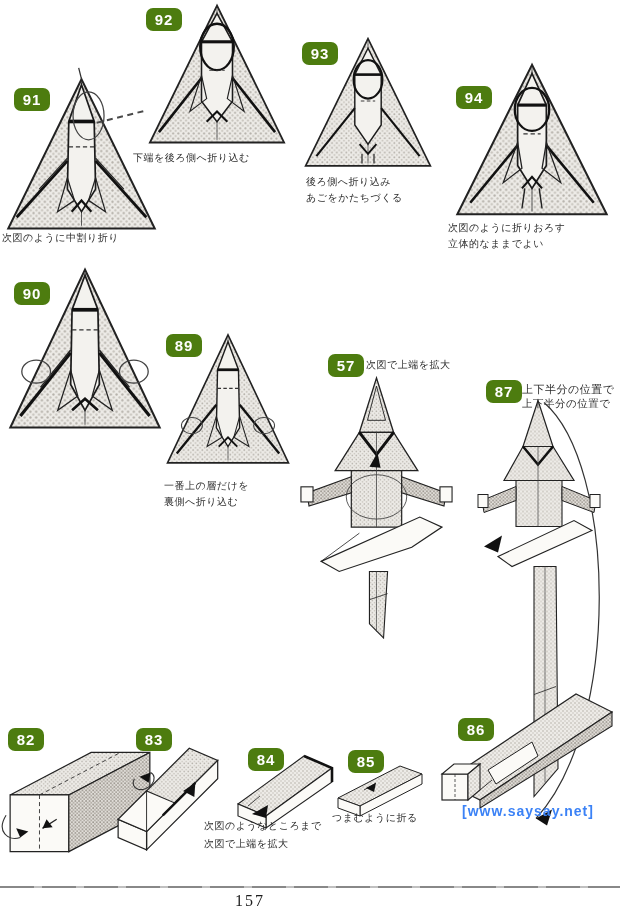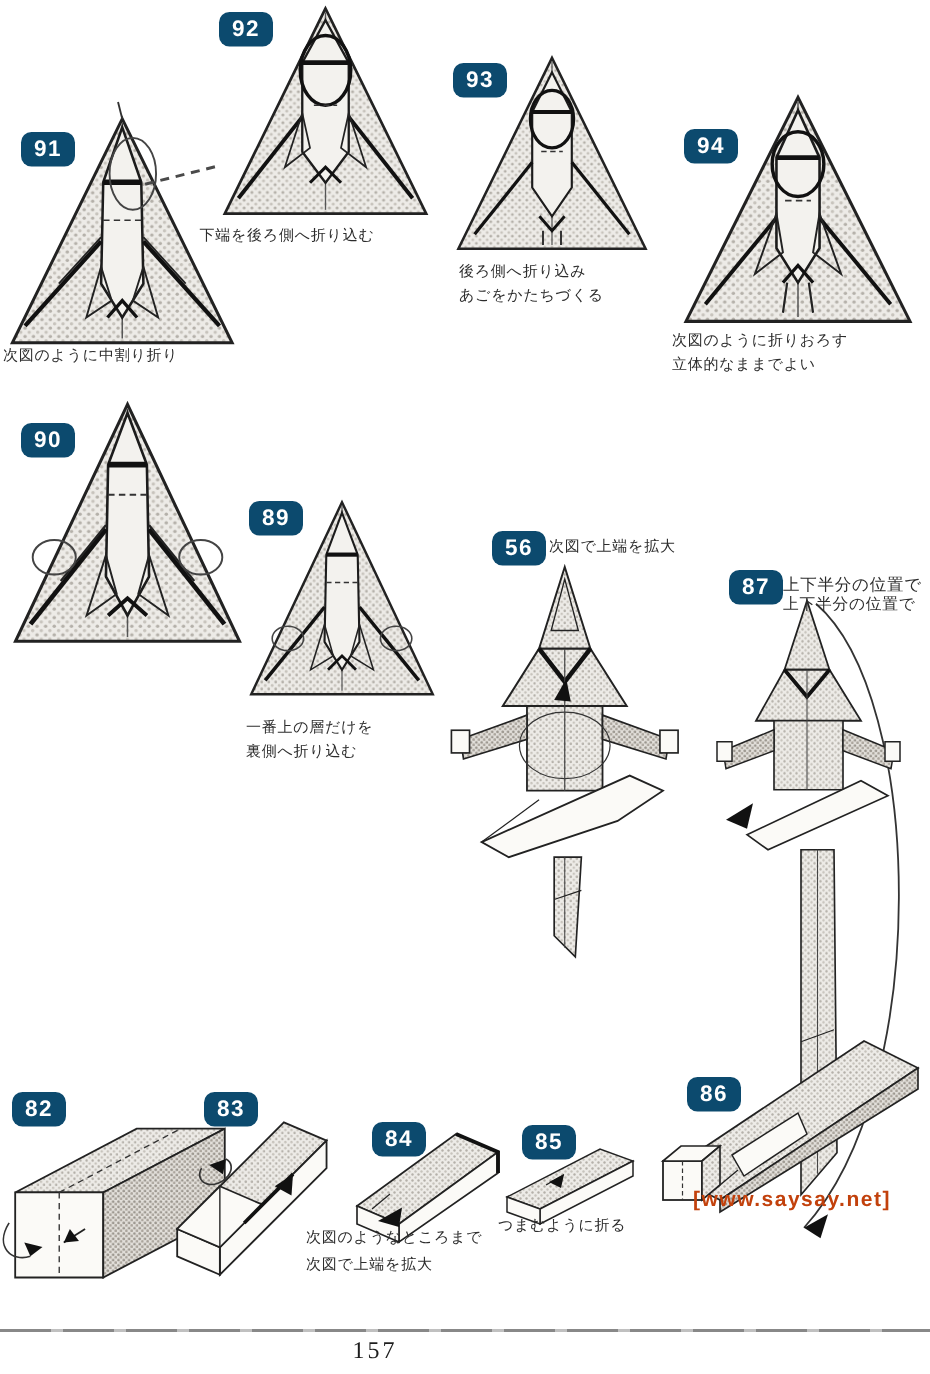--- a/index.html
+++ b/index.html
@@ -1,31 +1,31 @@
 <!DOCTYPE html>
 <html><head>
 <meta charset="utf-8">
 <style>
   html,body{margin:0;padding:0;background:#e8e8e8;}
   #page{position:relative;width:620px;height:916px;background:#ffffff;overflow:hidden;
         font-family:"DejaVu Sans",sans-serif;color:#1d1d1d;}
-  .badge{position:absolute;background:#0c4a6e;color:#fff;border-radius:7px;
+  .badge{position:absolute;background:#4d7c0f;color:#fff;border-radius:7px;
          font:bold 15px/21px "Liberation Sans",sans-serif;height:21px;min-width:22px;
          padding:1px 7px;text-align:center;letter-spacing:1px;z-index:4;}
   .cap{position:absolute;font-size:10px;line-height:15px;color:#2c2c2c;
        white-space:nowrap;letter-spacing:0.5px;z-index:4;}
   .fig{position:absolute;z-index:2;}
   .leader{position:absolute;border-top:2px dashed #4a4a4a;z-index:3;}
   #watermark{position:absolute;left:462px;top:786px;z-index:6;text-align:center;}
   #wm-title{font-size:23px;font-weight:bold;letter-spacing:2px;white-space:nowrap;}
   .wm-box{display:inline-block;width:25px;height:25px;line-height:25px;border-radius:5px;
           background:#ee5f9a;color:#fff;font-size:18px;text-align:center;margin-right:2px;
           vertical-align:3px;}
   .wm-rest{color:#ee5f9a;}
-  #wm-url{font:bold 14px/18px "Liberation Sans",sans-serif;color:#c2410c;letter-spacing:1px;margin-top:4px;}
+  #wm-url{font:bold 14px/18px "Liberation Sans",sans-serif;color:#3b82f6;letter-spacing:1px;margin-top:16px;}
   #bottom-rule{position:absolute;left:0;top:886px;width:620px;height:2px;z-index:4;
     background:repeating-linear-gradient(90deg,#888 0 34px,#c0c0c0 34px 42px);}
   #page-number{position:absolute;left:0;top:892px;width:500px;text-align:center;
     font:16px "Liberation Serif",serif;letter-spacing:2px;z-index:4;}
   svg{overflow:visible;}
 </style>
 </head>
 <body>
 
 <div id="page">
@@ -144,21 +144,21 @@
     <path d="M99 104 L65 62" stroke="#111" stroke-width="2"></path>
     <path d="M45 72 L37 98 L50 90 Z" fill="none" stroke="#222" stroke-width="0.9"></path>
     <path d="M65 72 L73 98 L60 90 Z" fill="none" stroke="#222" stroke-width="0.9"></path>
     <path d="M47 98 L55 90 L63 98" fill="none" stroke="#111" stroke-width="1.6"></path>
     <ellipse cx="24" cy="80" rx="9" ry="7" fill="none" stroke="#444" stroke-width="0.9"></ellipse>
     <ellipse cx="86" cy="80" rx="9" ry="7" fill="none" stroke="#444" stroke-width="0.9"></ellipse>
   </svg>
   <div class="cap" style="left:164px;top:478px">一番上の層だけを</div>
   <div class="cap" style="left:164px;top:494px">裏側へ折り込む</div>
 
-  <div class="badge" style="left:328px;top:354px">56</div>
+  <div class="badge" style="left:328px;top:354px">57</div>
   <div class="cap" style="left:366px;top:357px">次図で上端を拡大</div>
   <svg class="fig" style="left:298px;top:374px" width="158" height="272" viewBox="0 0 155 270">
     <path d="M77 4 L60 58 L94 58 Z" fill="url(#ht)" stroke="#222" stroke-width="1.3"></path>
     <path d="M77 12 L68 46 L86 46 Z" fill="none" stroke="#222" stroke-width="0.9"></path>
     <path d="M60 58 L36 96 L118 96 L94 58 Z" fill="url(#ht)" stroke="#222" stroke-width="1.3"></path>
     <path d="M60 58 L77 80 L94 58" fill="none" stroke="#111" stroke-width="3"></path>
     <path d="M52 96 L52 152 L102 152 L102 96 Z" fill="url(#ht)" stroke="#222" stroke-width="1.2"></path>
     <path d="M52 102 L8 118 L10 131 L52 118 Z" fill="url(#ht2)" stroke="#222" stroke-width="1.1"></path>
     <path d="M102 102 L146 118 L144 131 L102 118 Z" fill="url(#ht2)" stroke="#222" stroke-width="1.1"></path>
     <rect x="2" y="112" width="12" height="15" fill="#fbfaf7" stroke="#222" stroke-width="1.1"></rect>

